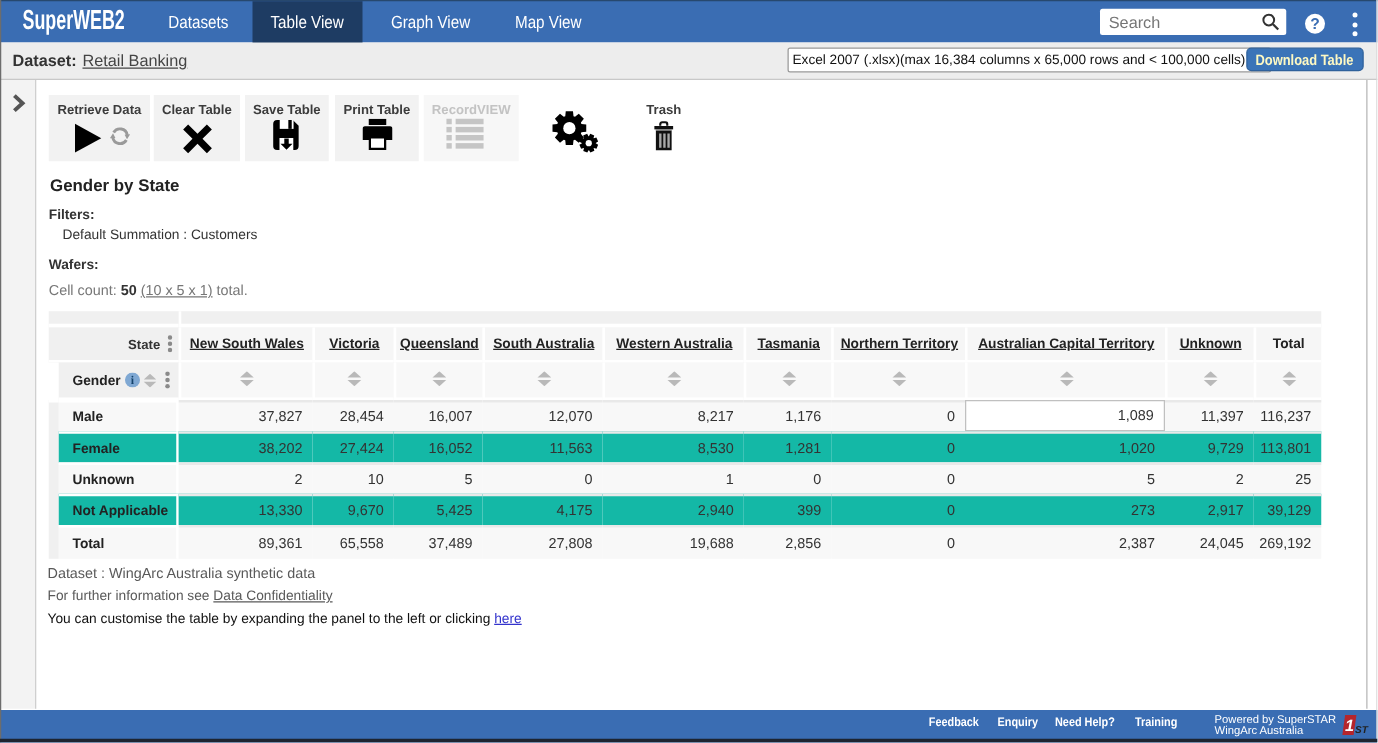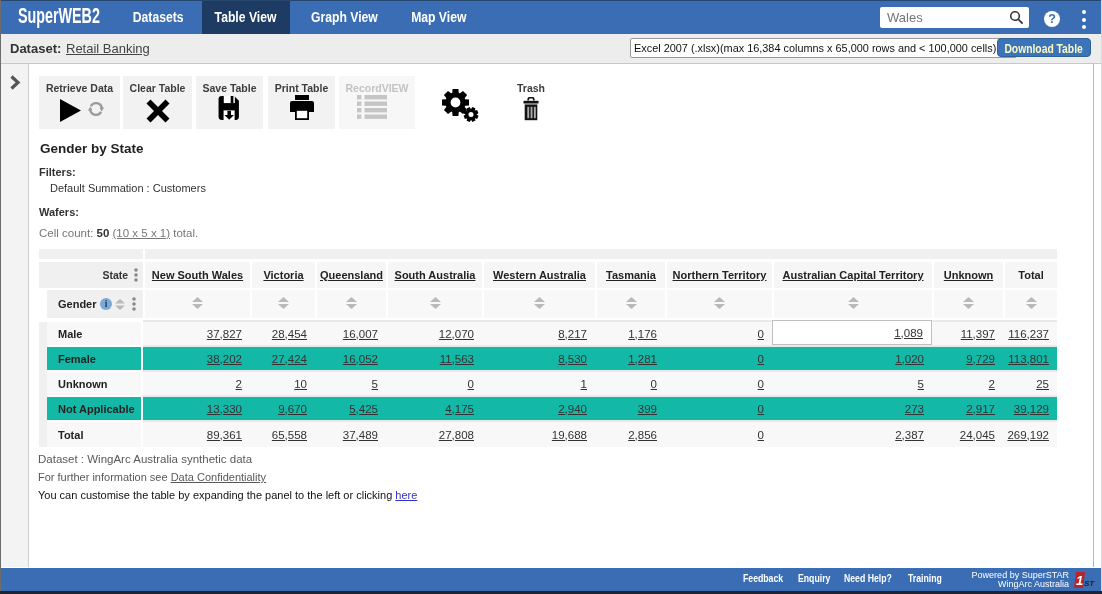--- a/index.html
+++ b/index.html
@@ -2,21 +2,21 @@
 <html><head>
 <meta charset="utf-8">
 <style>
 * { margin:0; padding:0; box-sizing:border-box; }
 html,body { width:1102px; height:594px; }
 body { font-family:"Liberation Sans", sans-serif; background:#fff; position:relative; overflow:hidden; }
 
 
 #topbar { position:absolute; left:0; top:0; width:1102px; height:34px; background:#3a6db3; border-top:1px solid #27486e; }
 #logo { position:absolute; left:18px; top:1.5px; color:#fff; font-size:22px; font-weight:bold; transform:scaleX(.65); transform-origin:left; white-space:nowrap; }
-.tab { position:absolute; top:0; height:34px; line-height:32px; color:#fff; font-size:14px; font-weight:bold; text-align:center; }
+.tab { position:absolute; top:0; height:34px; line-height:32px; color:#fff; font-size:14px; font-weight:normal; text-align:center; }
 .tab span { display:inline-block; transform:scaleX(.87); white-space:nowrap; }
 #tab-datasets { left:120px; width:77px; }
 #tab-table { left:202px; width:88px; background:#1e3c63; }
 #tab-graph { left:300px; width:88px; }
 #tab-map { left:397px; width:83px; }
 #search { position:absolute; left:880px; top:6px; width:149px; height:21px; background:#fff; border-radius:2px; }
 #search span { position:absolute; left:7px; top:3px; font-size:13px; color:#757575; }
 #search svg { position:absolute; right:5px; top:3px; }
 #help { position:absolute; left:1044px; top:9.5px; width:16px; height:16px; background:#fff; border-radius:50%; color:#3a6db3; font-size:12.5px; font-weight:bold; text-align:center; line-height:16px; }
 #menudots { position:absolute; left:1082px; top:9px; }
@@ -69,53 +69,53 @@
 #tbl td { box-sizing:border-box; font-size:11.5px; color:#333; padding:0; overflow:hidden; white-space:nowrap; }
 #tbl .strip td { height:13px; background:#f0f0f0; border-bottom:3px solid #fff; }
 #tbl .staterow td { height:28px; border-bottom:2px solid #fff; }
 #tbl .staterow .stub { background:#f0f0f0; text-align:right; font-weight:bold; font-size:10.5px; color:#333; }
 #tbl .staterow .ch { background:#f6f6f6; text-align:center; font-weight:bold; font-size:11px; color:#222; text-decoration:underline; border-left:2px solid #fff; }
 #tbl .sortrow td { height:30px; border-bottom:2px solid #fff; }
 #tbl .sortrow .gcell { background:#f0f0f0; font-weight:bold; font-size:11px; color:#222; padding-left:11px; }
 #tbl .sortrow .sc { background:#f8f8f8; text-align:center; border-left:2px solid #fff; }
 #tbl .dr td { height:25px; }
 #tbl .dr .rl { font-weight:bold; font-size:11px; color:#222; padding-left:11px; border-top:2px solid #fff; border-right:2px solid #fff; }
-#tbl .dr .n { text-align:right; padding-right:8px; border-top:2px solid #e9e9e9;text-decoration:underline; }
+#tbl .dr .n { text-align:right; padding-right:8px; border-top:2px solid #e9e9e9; }
 #tbl .odd .n, #tbl .odd .rl { background:#f8f8f8; }
 #tbl .even .n, #tbl .even .rl { background:#14b8a6; }
 #tbl #span5 { background:#f0f0f0; border-top:2px solid #fff; }
 #tbl .dr .sel { border:1px solid #c0c0c0; background:#fff !important; }
 #tbl .lastr td { height:27px; }
 
 
 #f1 { position:absolute; left:38px; top:453px; font-size:11.5px; color:#595959; }
 #f2 { position:absolute; left:38px; top:471px; font-size:11px; color:#595959; }
 #f2 span { text-decoration:underline; }
 #f3 { position:absolute; left:38px; top:489px; font-size:11px; color:#111; }
 #f3 a { color:#3333cc; text-decoration:underline; }
 
 
 #botbar { position:absolute; left:0; top:568px; width:1102px; height:38px; background:#3a6db3; color:#fff;padding-left:48px; }
 #botbar .l { position:absolute; top:5px; font-size:10px; font-weight:bold; transform:scaleX(.87); transform-origin:left; white-space:nowrap; }
-#powered { position:absolute; right:33px; top:3px; text-align:right; font-size:9px; line-height:9px; }
+#powered { position:absolute; right:33px; top:3px; font-size:9px; line-height:9px; }
 #redlogo { position:absolute; right:10px; top:4px; width:17px; height:17px; }
 #redlogo .box { position:absolute; left:0; top:0; width:9px; height:16px; background:#b5252c; transform:skewX(-8deg); }
 #redlogo .one { position:absolute; left:1px; top:1px; color:#fff; font-style:italic; font-weight:bold; font-size:13px; }
 #redlogo .st { position:absolute; left:9px; top:7px; color:#222; font-style:italic; font-weight:bold; font-size:8px; }
 </style>
 </head>
 <body>
 <div id="topbar">
   <div id="logo">SuperWEB2</div>
   <div class="tab" id="tab-datasets"><span>Datasets</span></div>
   <div class="tab" id="tab-table"><span>Table View</span></div>
   <div class="tab" id="tab-graph"><span>Graph View</span></div>
   <div class="tab" id="tab-map"><span>Map View</span></div>
   <div id="search">
-      <span>Wales</span>
+      <span>Search</span>
     <svg width="15" height="15" viewBox="0 0 15 15">
         <circle cx="6" cy="6" r="4.3" fill="none" stroke="#333" stroke-width="1.6"></circle>
         <line x1="9.4" y1="9.4" x2="13.6" y2="13.6" stroke="#333" stroke-width="1.8"></line>
       </svg>
   </div>
   <div id="help">?</div>
   <div id="menudots">
       <i></i>
       <i></i>
       <i></i>

